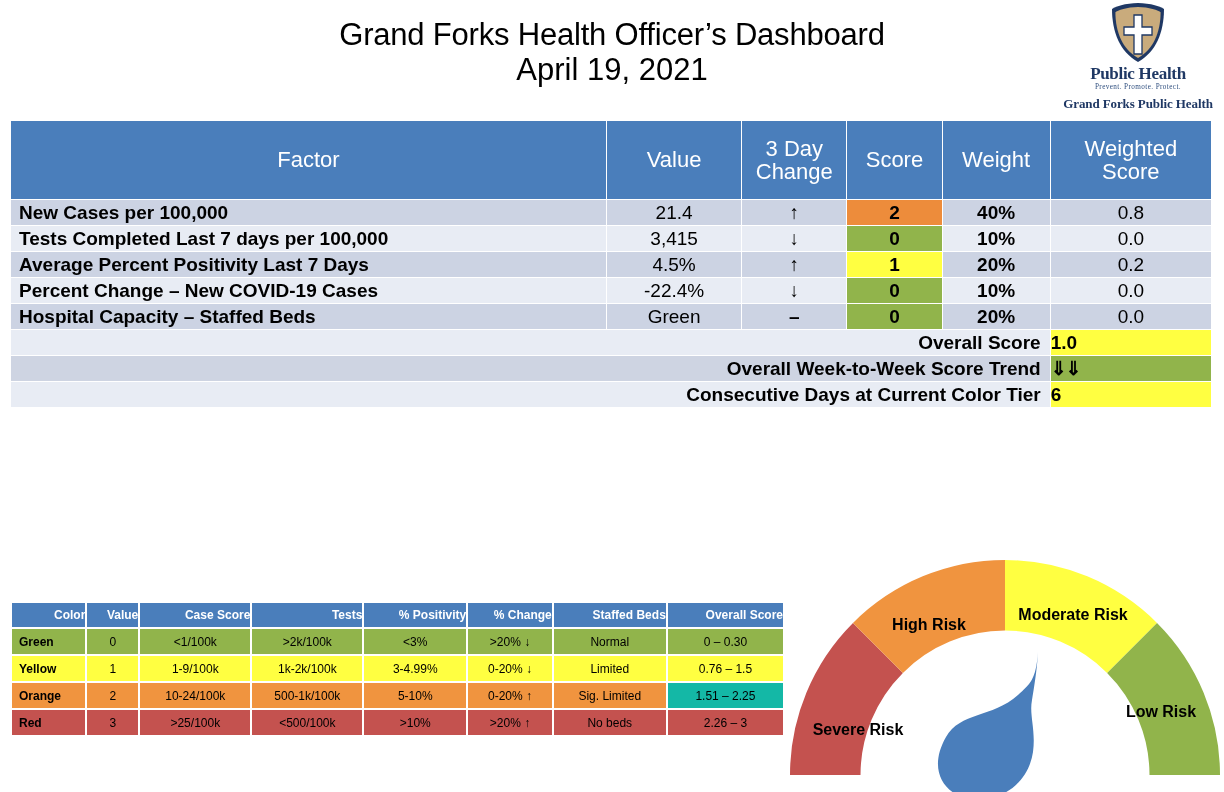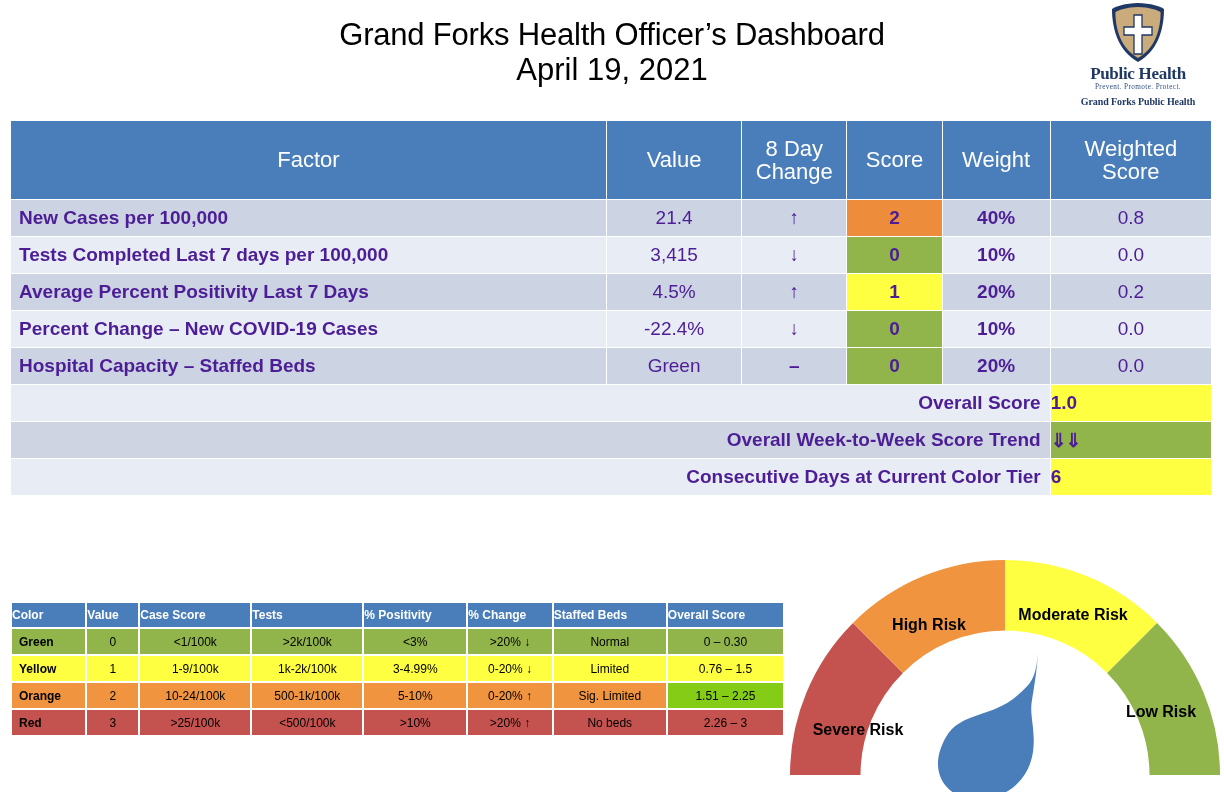--- a/index.html
+++ b/index.html
@@ -58,21 +58,21 @@
   #logo-tagline {
     font-family: "Liberation Serif", serif;
     font-size: 7.2px;
     color: #2f4f7f;
     letter-spacing: 0.4px;
     margin-top: 1px;
   }
   #logo-org {
     font-family: "Liberation Serif", serif;
     font-weight: bold;
-    font-size: 10px;
+    font-size: 13px;
     color: #1f3864;
     margin-top: 5px;
     letter-spacing: -0.1px;
   }
 
   
   #main-table {
     position: absolute;
     left: 10px;
     top: 120px;
@@ -96,23 +96,23 @@
     line-height: 1.05;
   }
   .col-factor   { width: 594px; }
   .col-value    { width: 134px; }
   .col-change   { width: 104px; }
   .col-score    { width: 94px; }
   .col-weight   { width: 107px; }
   .col-wscore   { width: 160px; }
 
   #main-table tbody td {
-    height: 36px;
+    height: 25px;
     font-size: 19px;
-    color: #4c1d95;
+    color: #000000;
     vertical-align: middle;
   }
   tr.row-dark td   { background: #ccd3e3; }
   tr.row-light td  { background: #e8ecf4; }
 
   td.cell-factor {
     text-align: left;
     padding-left: 8px !important;
     font-weight: bold;
     font-size: 19px;
@@ -153,21 +153,21 @@
     border-collapse: separate;
     border-spacing: 2px 2px;
     table-layout: fixed;
   }
   #legend-table th {
     background: #4a7ebb;
     color: #ffffff;
     font-size: 12px;
     font-weight: bold;
     height: 24px;
-    text-align: left;
+    text-align: right;
     vertical-align: middle;
     padding: 0;
   }
   #legend-table td {
     height: 25px;
     font-size: 12px;
     text-align: center;
     vertical-align: middle;
     color: #000000;
     padding: 0;
@@ -230,21 +230,21 @@
       <col class="col-change">
     <col class="col-score">
       <col class="col-weight">
       <col class="col-wscore">
   </colgroup>
   <thead>
     <tr>
       <th>Factor</th>
       <th>Value</th>
       <th>
-        <span>8 Day</span><br>
+        <span>3 Day</span><br>
         <span>Change</span>
       </th>
       <th>Score</th>
       <th>Weight</th>
       <th>
         <span>Weighted</span><br>
         <span>Score</span>
       </th>
     </tr>
   </thead>
@@ -349,21 +349,21 @@
         <td style="background: rgb(255, 255, 65);">0.76 – 1.5</td>
       </tr>
       <tr>
         <td class="lg-name" style="background: rgb(240, 148, 63);">Orange</td>
         <td style="background: rgb(240, 148, 63);">2</td>
         <td style="background: rgb(240, 148, 63);">10-24/100k</td>
         <td style="background: rgb(240, 148, 63);">500-1k/100k</td>
         <td style="background: rgb(240, 148, 63);">5-10%</td>
         <td style="background: rgb(240, 148, 63);">0-20% ↑</td>
         <td style="background: rgb(240, 148, 63);">Sig. Limited</td>
-        <td style="background: #84cc16;">1.51 – 2.25</td>
+        <td style="background: #14b8a6;">1.51 – 2.25</td>
       </tr>
       <tr>
         <td class="lg-name" style="background: rgb(196, 82, 79);">Red</td>
         <td style="background: rgb(196, 82, 79);">3</td>
         <td style="background: rgb(196, 82, 79);">&gt;25/100k</td>
         <td style="background: rgb(196, 82, 79);">&lt;500/100k</td>
         <td style="background: rgb(196, 82, 79);">&gt;10%</td>
         <td style="background: rgb(196, 82, 79);">&gt;20% ↑</td>
         <td style="background: rgb(196, 82, 79);">No beds</td>
         <td style="background: rgb(196, 82, 79);">2.26 – 3</td>

